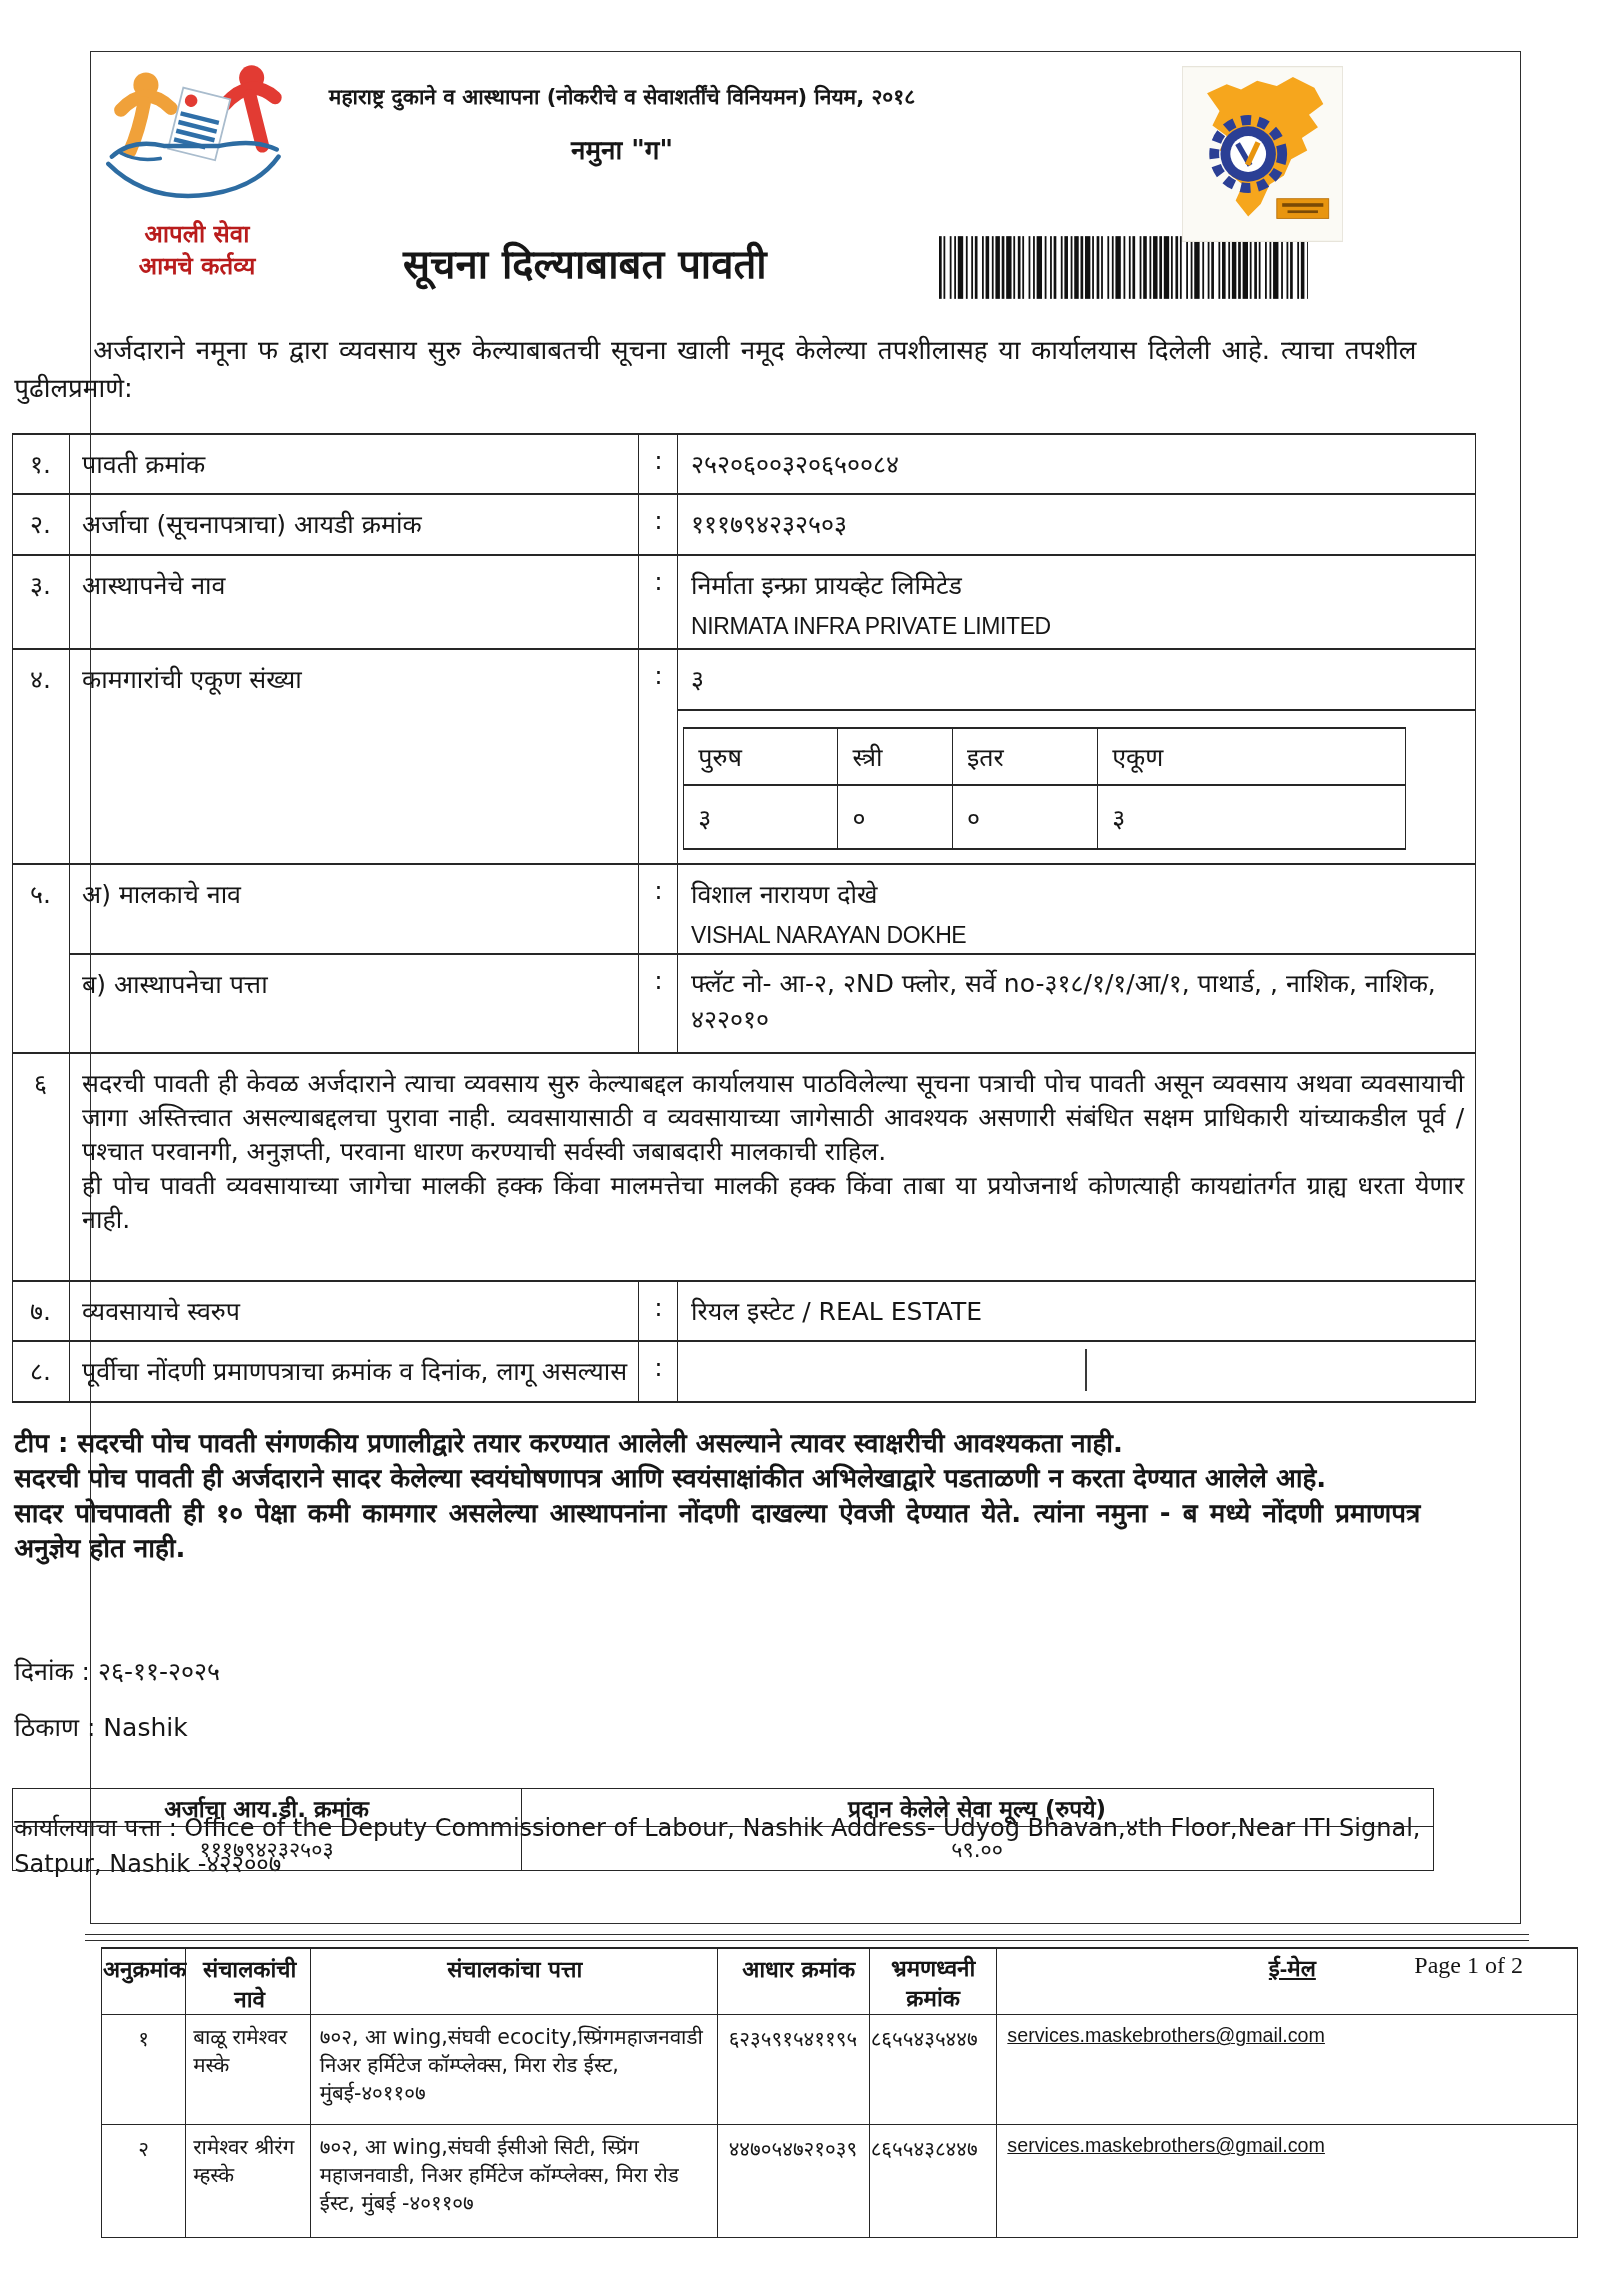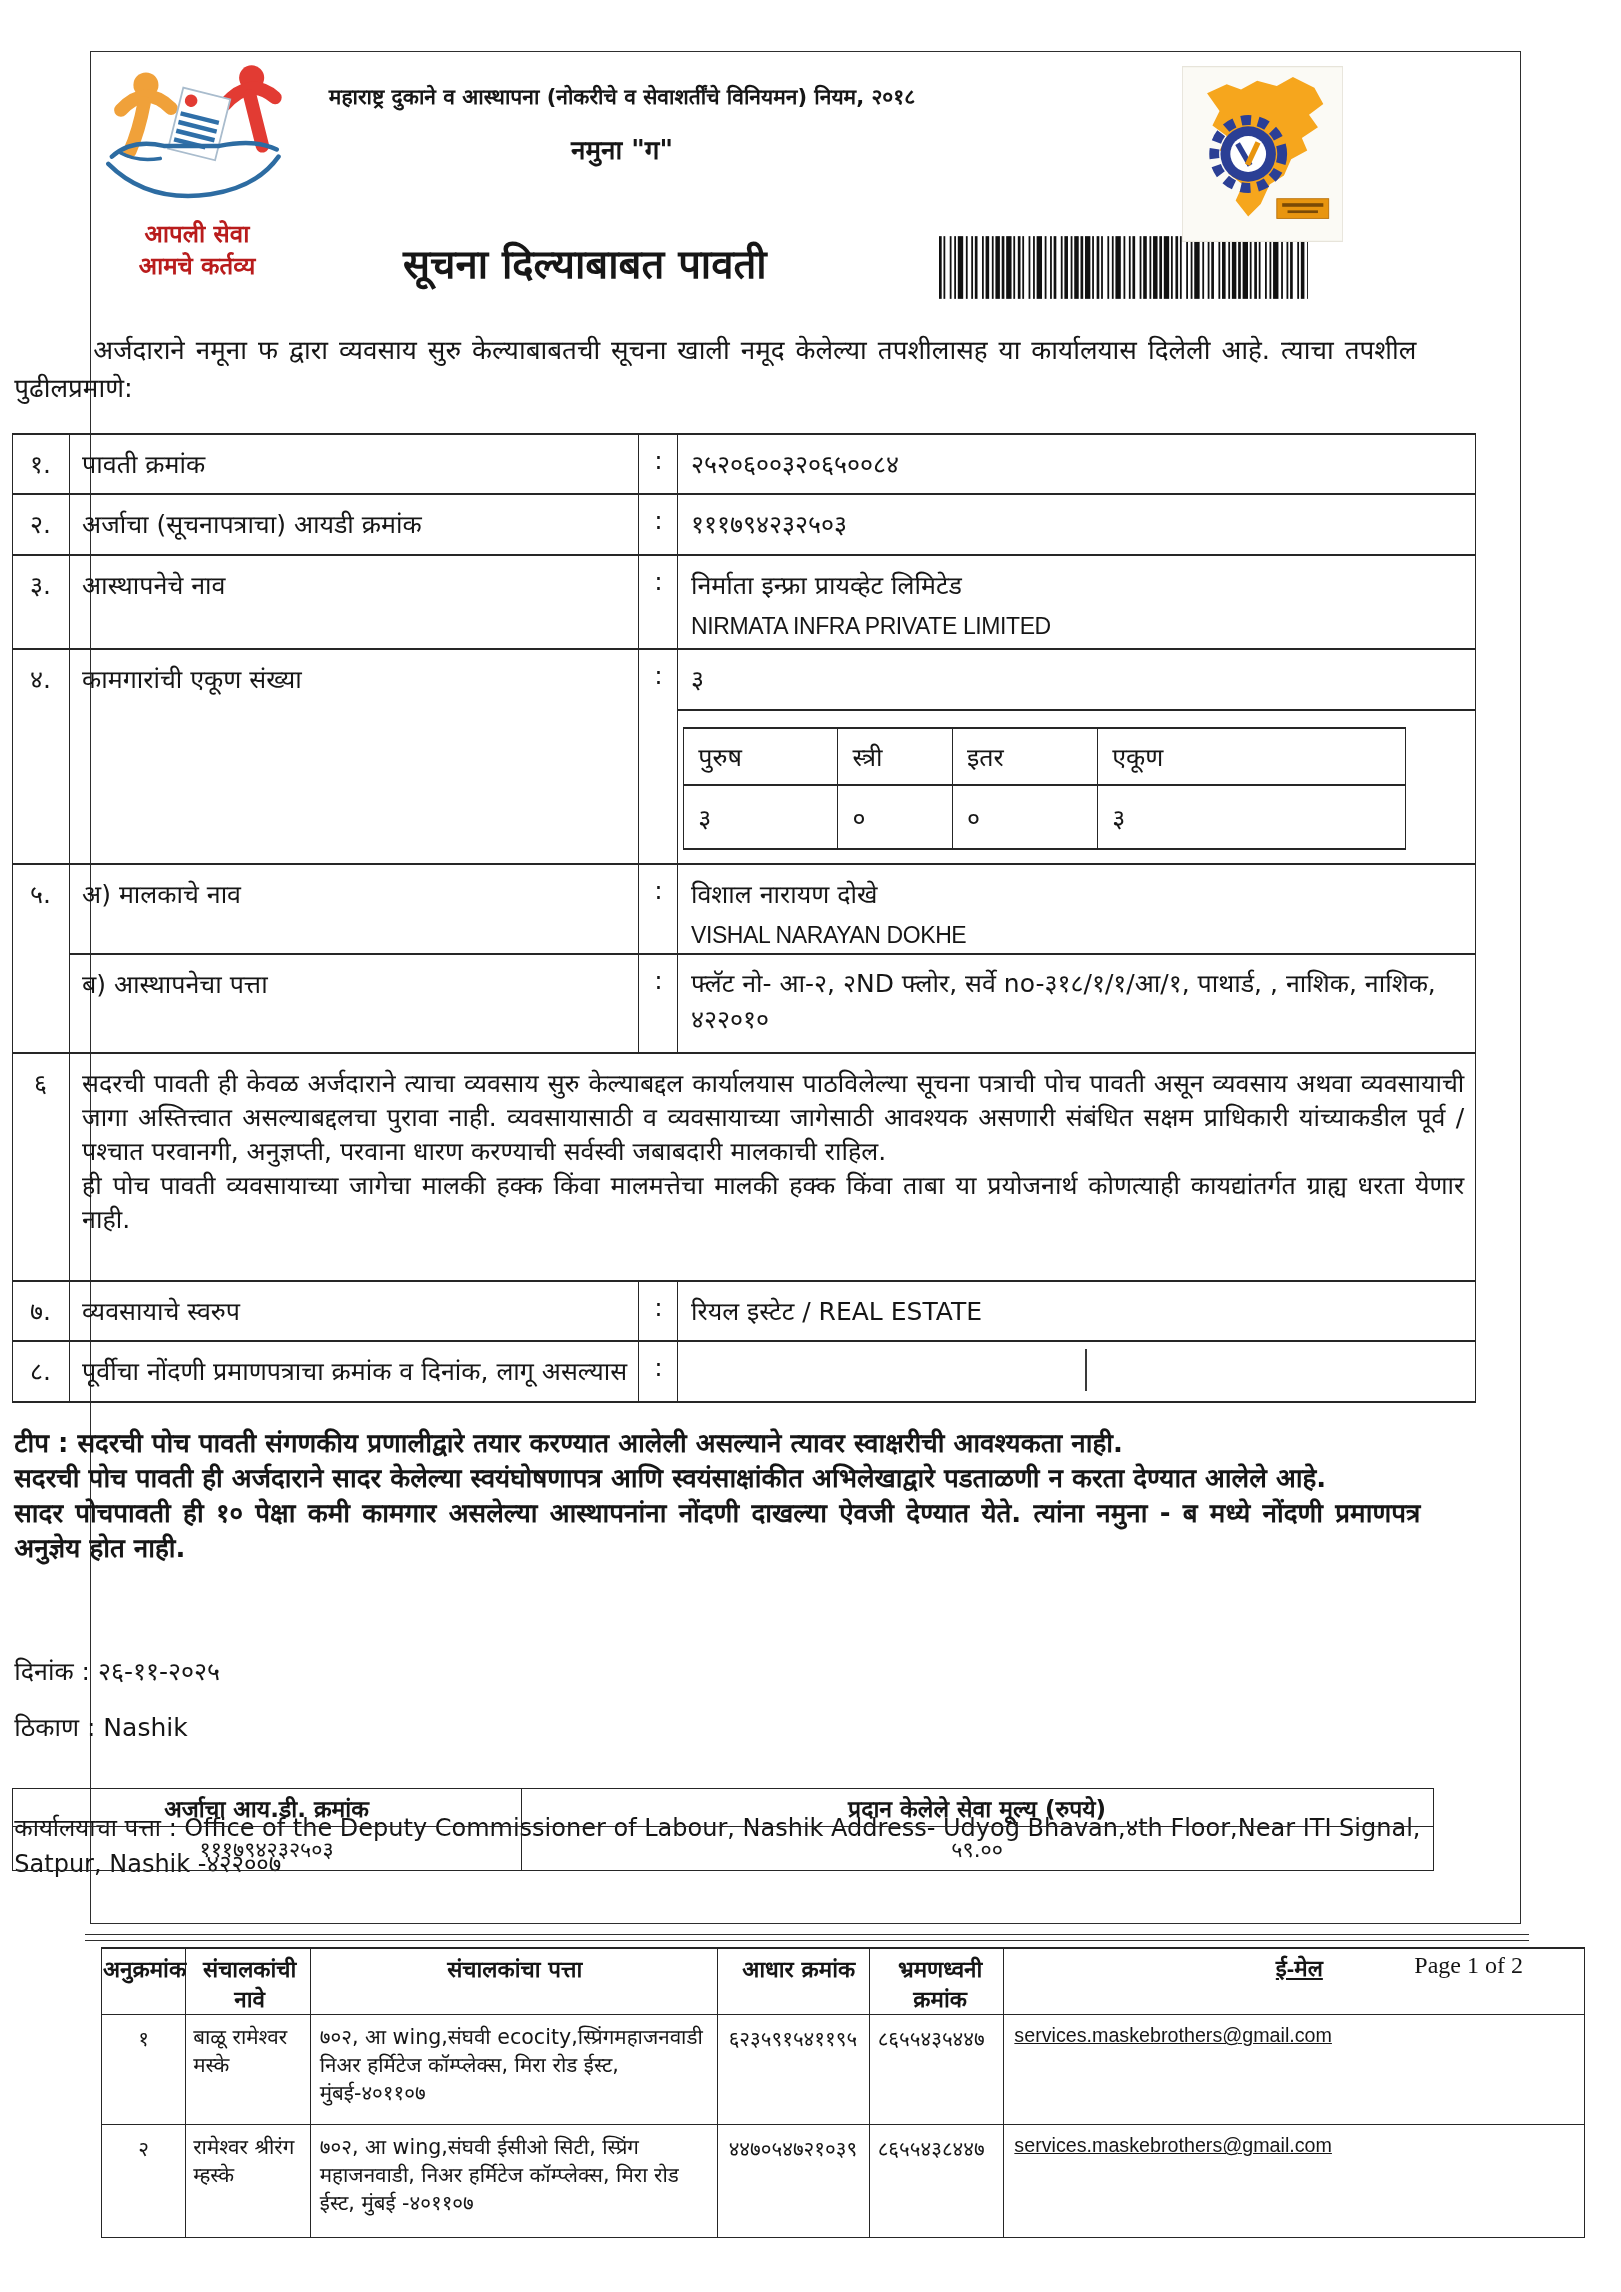--- a/index.html
+++ b/index.html
@@ -67,21 +67,21 @@
   .page-indicator{left:1272px;top:1952px;width:251px;text-align:right;font-family:"Liberation Serif","DejaVu Serif",serif;font-size:24px;background:transparent;z-index:5;}
   .dir-table{left:101px;top:1947px;width:1419px;background:#fff;}
   .dir-table td{border:1.8px solid #262626;vertical-align:top;}
   .dir-h td{font-size:22.4px;font-weight:bold;text-align:center;line-height:30px;padding-top:5.4px;height:56px;}
   .dir-r1{height:110px;}
   .dir-r2{height:113px;}
   .d-sr{width:81px;text-align:center;font-size:20.6px;padding-top:9px;}
   .d-name{width:113px;font-size:20.6px;line-height:28px;padding:7.2px 3.6px 0 7.2px;}
   .d-addr{width:390px;font-size:20.6px;line-height:28px;padding:7.2px 7.2px 0 9px;margin-left:12px;}
   .d-aad{width:140px;font-size:20.6px;padding:9px 0 0 10.7px;}
-  .d-mob{width:125px;font-size:20.6px;padding:9px 0 0 8px;}
+  .d-mob{width:125px;font-size:20.6px;padding:9px 0 0 1px;font-family:Liberation Serif, serif;}
   .d-mail{width:570px;font-size:19.7px;font-family:"Liberation Sans","DejaVu Sans",sans-serif;padding:9px 0 0 10.7px;text-decoration:underline;}
   .dir-hrow td{border-top-width:2.7px;}
 </style>
 </head>
 <body>
 
 <div class="abs page1"></div>
 
 <div class="abs logo-left">
   <span>

